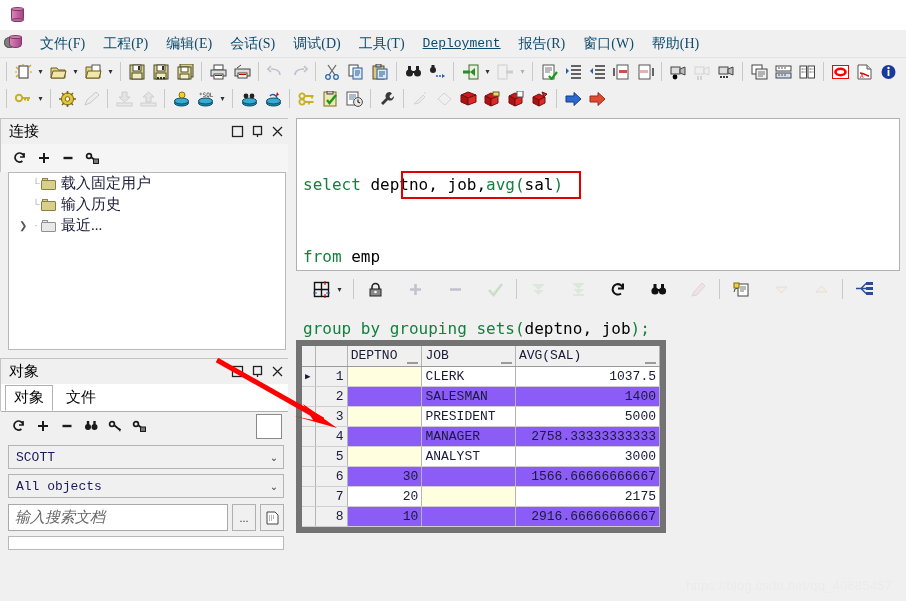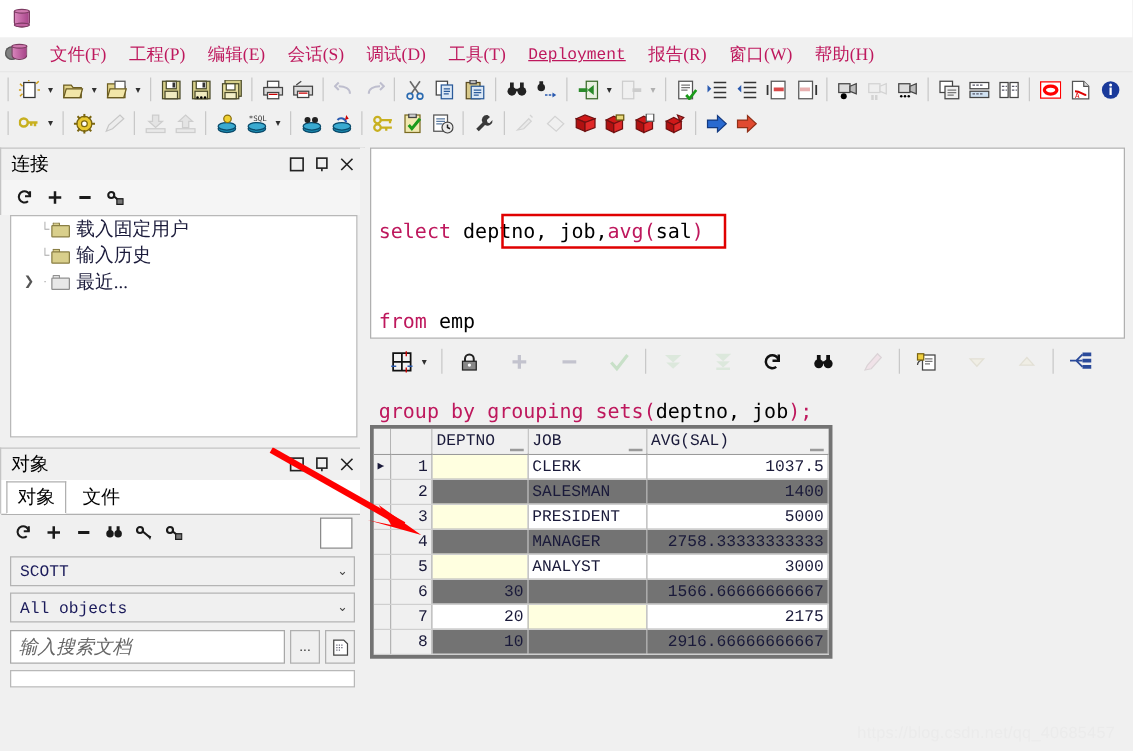--- a/index.html
+++ b/index.html
@@ -54,21 +54,21 @@
     position:absolute; left:6px; top:2px; width:13px; height:4px;
     background:#d07ab0; border:1px solid #7c3a62; border-radius:50%;
   }
   .menubar .mb-icon .c2 {
     position:absolute; left:6px; top:4px; width:13px; height:11px;
     background:linear-gradient(90deg,#d884bb,#a8458a); border:1px solid #7c3a62;
     border-top:none; border-radius:0 0 6px 6px/0 0 4px 4px;
   }
   .menu-item {
     font-family: "Liberation Serif", serif;
-    font-size: 14px; color:#be185d; padding: 3px 9px; cursor: default;
+    font-size: 14px; color:#0c4a6e; padding: 3px 9px; cursor: default;
     white-space: nowrap;
   }
   .menu-item.latin { font-family: "Liberation Mono", monospace; font-size: 13px; text-decoration: underline; }
 
   
   .toolbar {
     height: 27px; display:flex; align-items:center; background:#f0f0f0;
     padding-left: 2px; overflow: hidden;
   }
   .tb-sep { width:1px; height:19px; background:#c8c8c8; margin:0 4px; flex:0 0 auto; }
@@ -178,56 +178,56 @@
   }
   .sqltab.latin { font-family:"Liberation Sans", sans-serif; font-size:13px; }
   .sqltab.active { background:#fff; border-bottom:1px solid #fff; position:relative; z-index:3; }
 
   .editor {
     position:relative; margin:0 6px 0 4px; background:#fff; border:1px solid #b0b0b0;
     height:153px; padding: 6px 0 0 6px;
     font-family:"DejaVu Sans Mono", monospace; font-size:16px; line-height:24px;
     white-space: pre;
   }
-  .kw { color:#be185d; }
+  .kw { color:#15803d; }
   .idf { color:#000; }
   .hl-box {
     position:absolute; border:2px solid #e00000; pointer-events:none;
   }
 
   .grid-toolbar { height:36px; display:flex; align-items:center; padding-left:16px; }
   .gt-btn { width:26px; height:26px; display:flex; align-items:center; justify-content:center; flex:0 0 auto;}
   .gt-sep { width:1px; height:20px; background:#c8c8c8; margin:0 8px; flex:0 0 auto;}
   .gt-gap { width:14px; flex:0 0 auto; }
 
   
   .grid-wrap {
     position:absolute; left:4px; top:222px; width:370px;
-    border:3px solid #737373; background:#fff; overflow:hidden;
+    border:6px solid #737373; background:#fff; overflow:hidden;
   }
   table.grid { border-collapse:collapse; font-family:"Liberation Mono", monospace; font-size:13px; }
   table.grid th, table.grid td {
     border-right:1px solid #b4b4b4; border-bottom:1px solid #cfcfcf;
     height:20px; padding:0 3px; font-weight:normal; color:#1a1a3a;
   }
   table.grid th {
     background:#f0f0f0; text-align:left; border-bottom:1px solid #9a9a9a;
     color:#1a1a3a; position:relative;
   }
   th .resize-grip {
     position:absolute; right:3px; bottom:2px; width:11px; height:2px; background:#9a9a9a;
   }
   .col-marker { width:14px; background:#f0f0f0; border-right:1px solid #9a9a9a; }
   .col-rownum { width:34px; background:#f0f0f0; text-align:right; border-right:2px solid #4a4a4a;
                 color:#1a1a3a; }
   .c-deptno { width:78px; text-align:right; }
   .c-job { width:96px; text-align:left; }
   .c-avg { width:146px; text-align:right; }
   td.y { background:#ffffe0; }
-  td.g { background:#737373; }
+  td.g { background:#8b5cf6; }
   td.w { background:#ffffff; }
   .rowarrow { color:#000; font-size:9px; padding-left:3px; }
 
   
   .ann-arrow { position:absolute; left:195px; top:358px; width:160px; height:80px; pointer-events:none; }
 
   .watermark {
     position:absolute; right:14px; bottom:8px; color:#ebebeb; font-size:13px;
     font-family:"Liberation Sans", sans-serif; letter-spacing:0.2px;
   }

